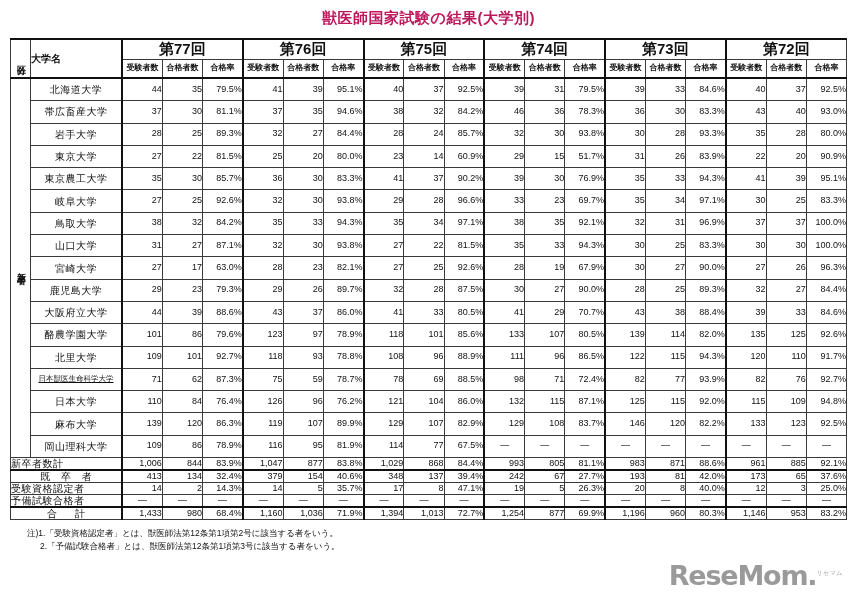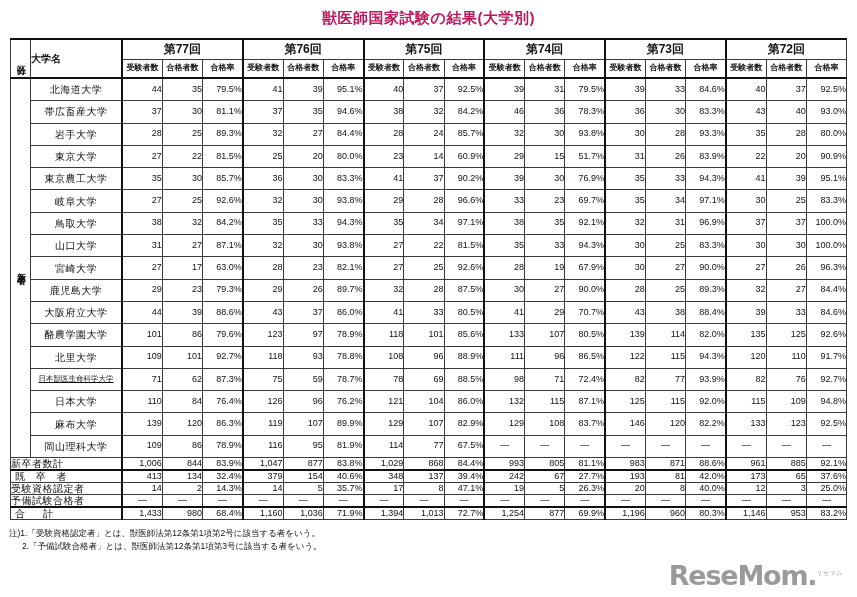--- a/index.html
+++ b/index.html
@@ -46,21 +46,21 @@
     border-left: 2px solid #111 !important;
   }
   .outer-top th, .outer-top td { border-top: 2px solid #111 !important; }
   .col-kubun  { width: 19px; }
   .col-uni    { width: 90px; }
   .col-num    { width: 39px; }
   .col-rate   { width: 45px; }
 
   th.exam-title {
     height: 19px;
-    font-size: 12px;
+    font-size: 15px;
     font-weight: bold;
     text-align: center;
     vertical-align: middle;
   }
   th.sub-head {
     height: 17px;
     font-size: 8px;
     font-weight: bold;
     text-align: center;
     vertical-align: middle;
@@ -122,32 +122,32 @@
   tr.sumrow td { font-weight: normal; }
   tr.thick-top td, tr.thick-top th { border-top: 2px solid #111 !important; }
   td.label-wide {
     font-size: 10px;
     text-align: left;
     vertical-align: middle;
     letter-spacing: 0.5px;
   }
   td.label-spaced {
     font-size: 10px;
-    text-align: left;
+    text-align: center;
     vertical-align: middle;
     letter-spacing: 4px;
     text-indent: 4px;
   }
   .notes {
     margin: 7px 0 0 9px;
     font-size: 8.5px;
     line-height: 1.55;
     color: #111;
   }
-  .notes .note-line { white-space: nowrap; }
+  .notes .note-line { white-space: nowrap; margin-left: 18px; }
   .notes .note-indent { padding-left: 13px; }
   .logo {
     position: absolute;
     right: 14px;
     bottom: 8px;
     font-size: 27px;
     font-weight: bold;
     color: #9a9a9a;
     letter-spacing: -1.2px;
     font-family: "DejaVu Sans", sans-serif;

